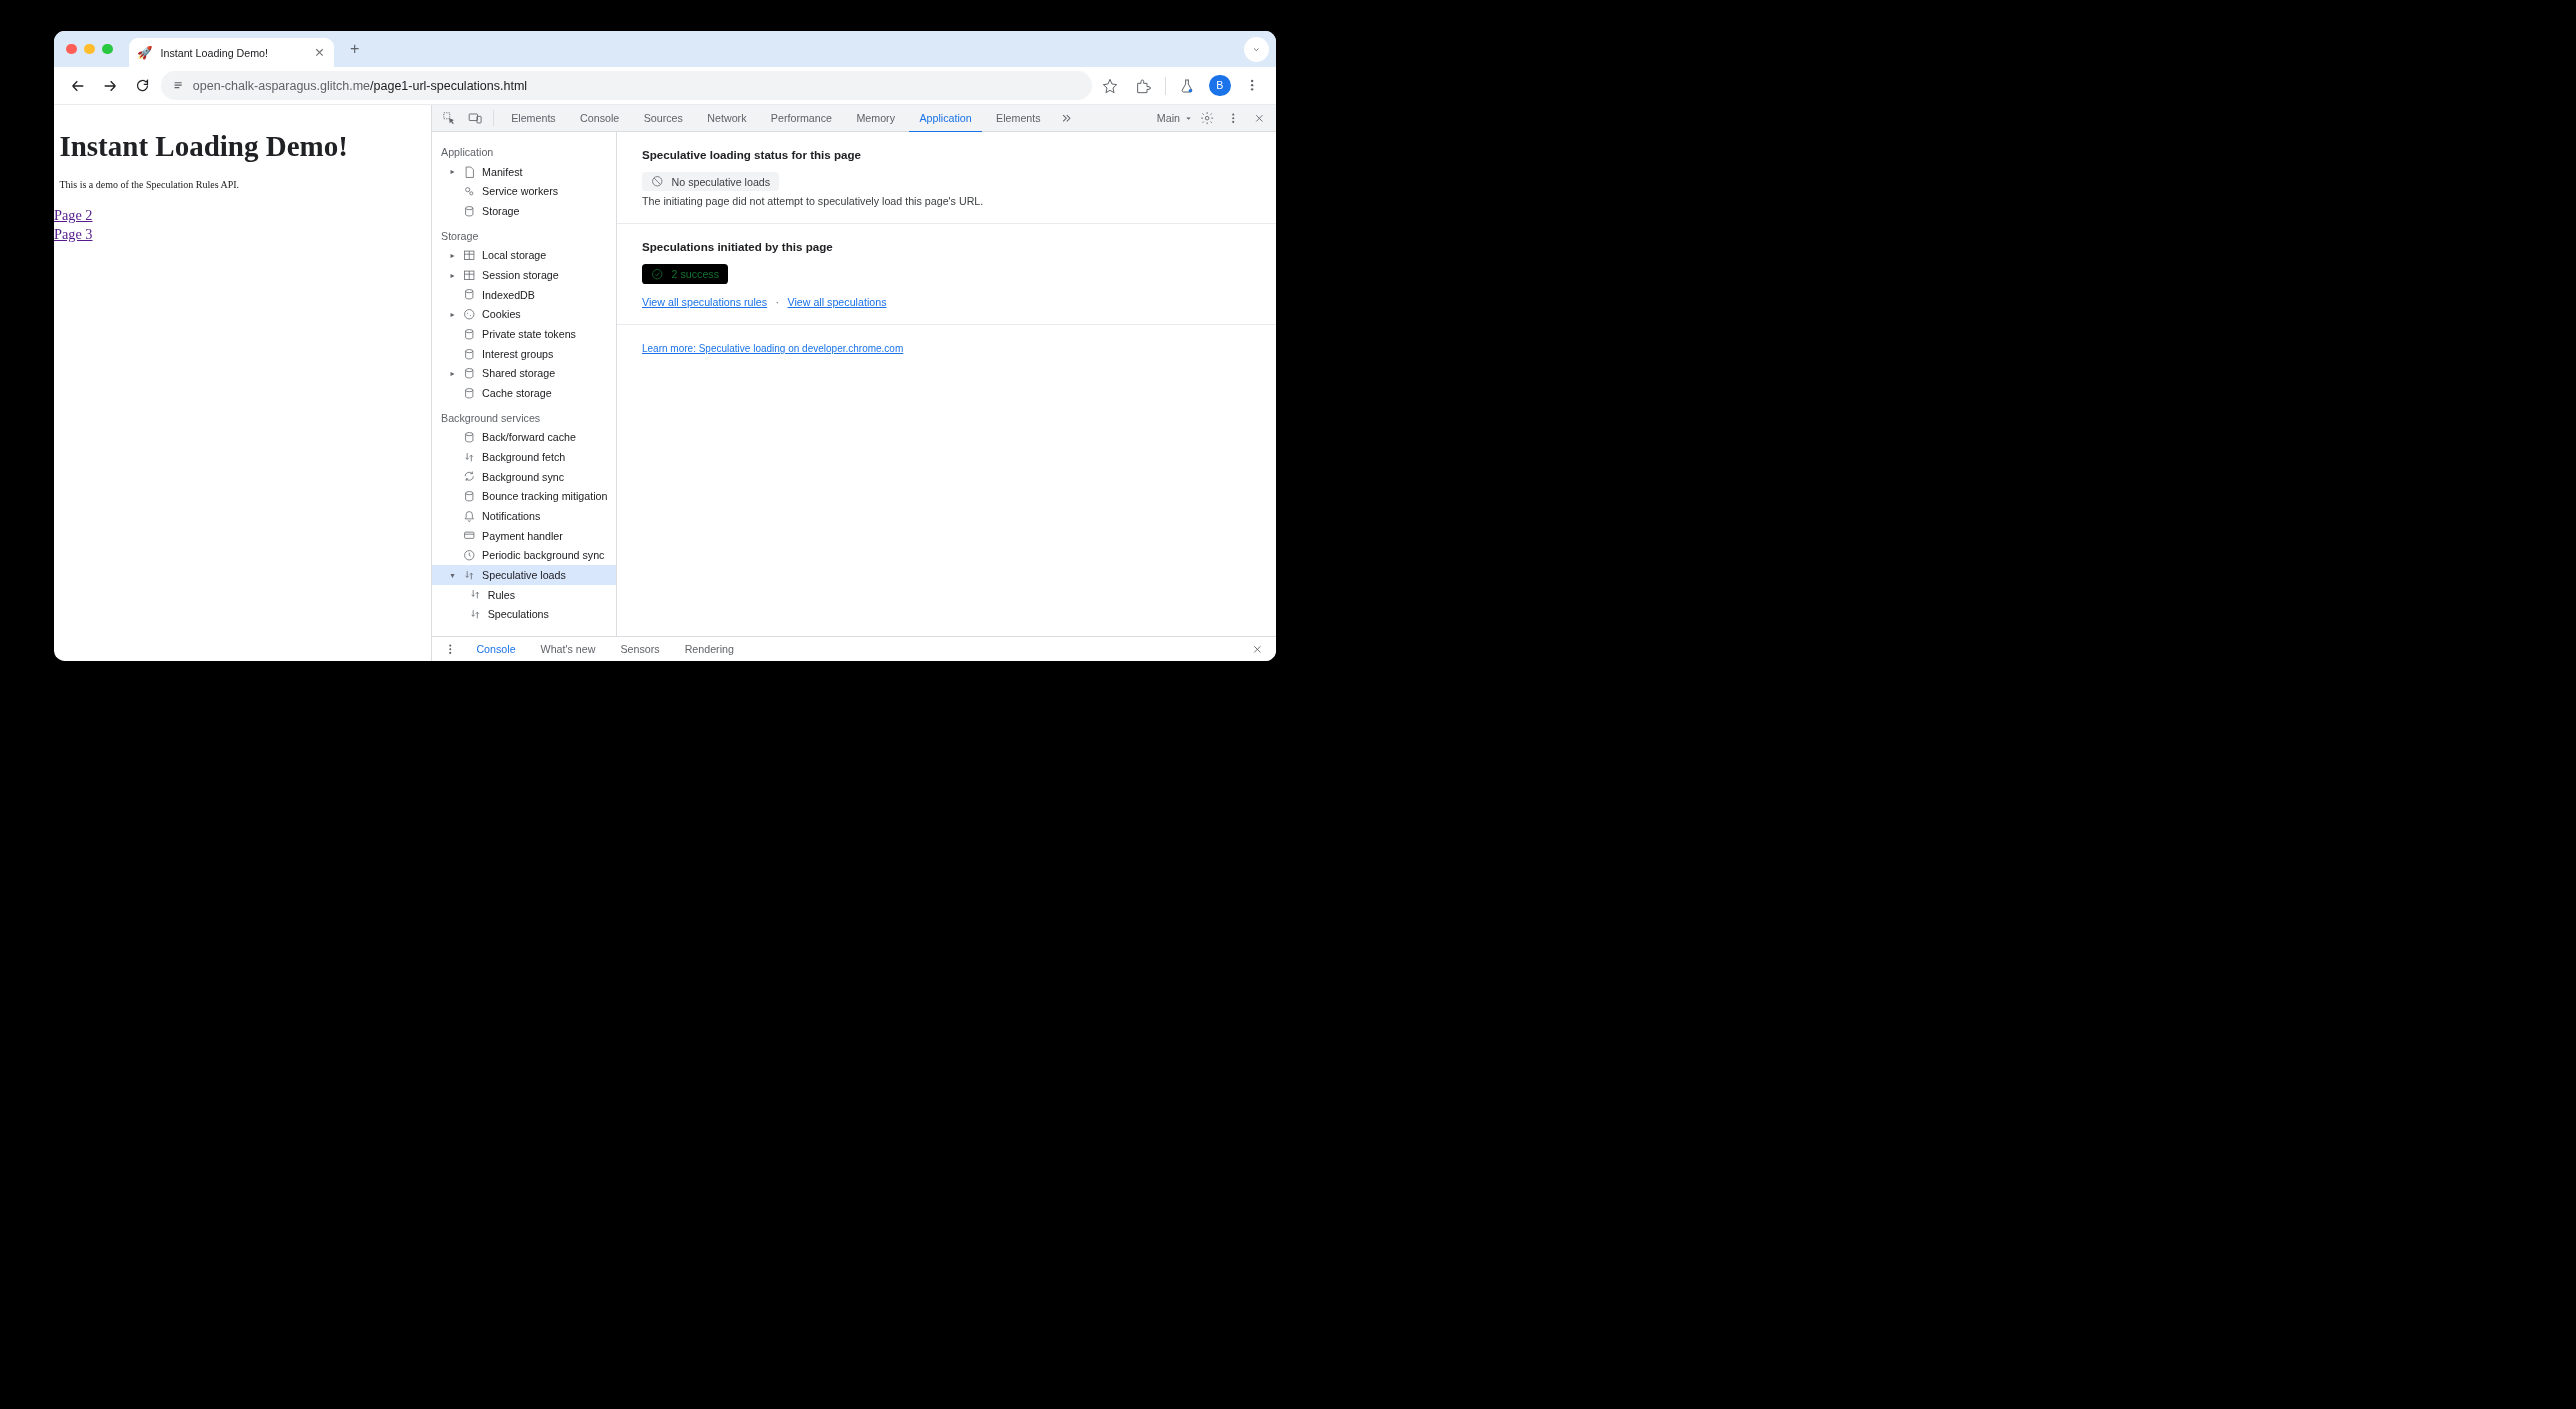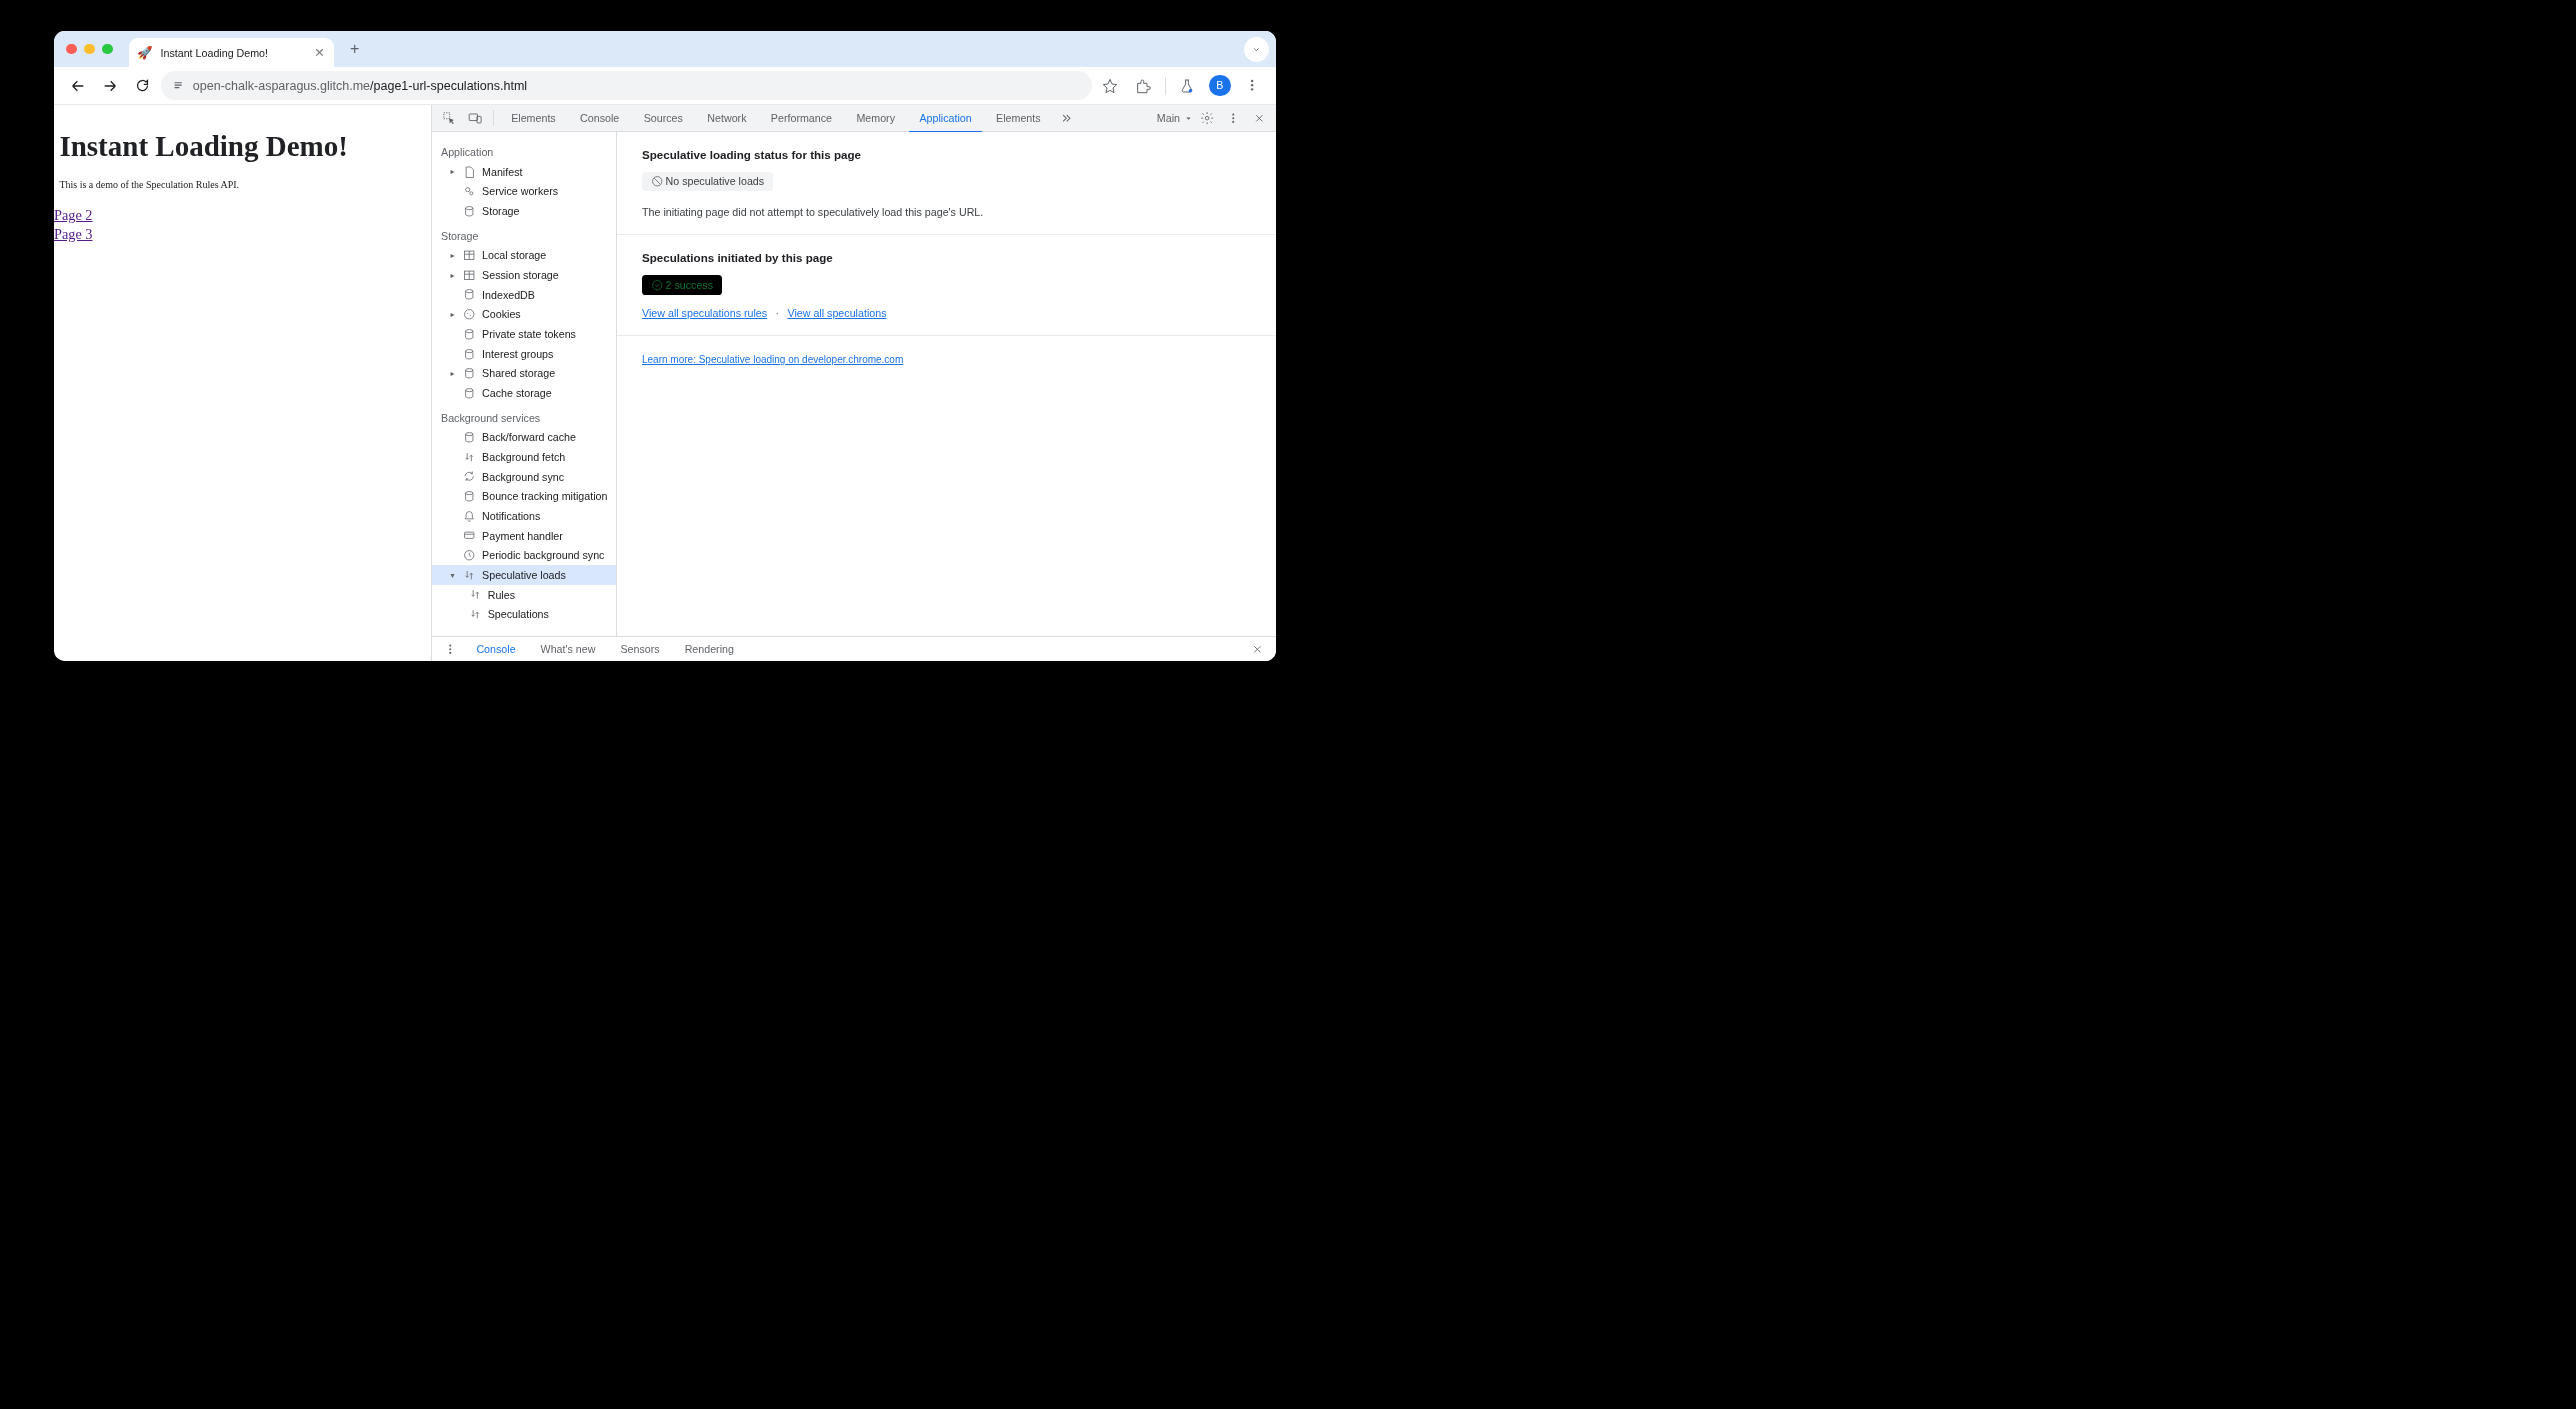--- a/index.html
+++ b/index.html
@@ -99,24 +99,24 @@
     cursor:pointer;white-space:nowrap;color:#202124;
   }
   .sb-item .arrow{width:9px;display:inline-flex;justify-content:center;color:#5f6368;font-size:8px;}
   .sb-item .ico{width:14.3px;height:14.3px;display:inline-flex;align-items:center;justify-content:center;color:#5f6368;}
   .sb-item.indent{padding-left:36px;}
   .sb-item.selected{background:#d9e7fd;}
   
   .mainpanel{flex:1;overflow-y:auto;}
   .section{padding:16px 25px;border-bottom:0.9px solid #e8eaed;}
   .section h3{font-size:11.6px;font-weight:700;margin-bottom:10.7px;}
-  .badge{display:inline-flex;align-items:flex-start;gap:2px;padding:3.6px 9px;border-radius:3.6px;font-size:10.7px;}
+  .badge{display:inline-flex;align-items:flex-end;gap:8px;padding:3.6px 9px;border-radius:3.6px;font-size:10.7px;}
   .badge.gray{background:#f1f3f4;color:#3c4043;}
   .badge.green{background:#000000;color:#137333;}
-  .note{font-size:10.7px;color:#3c4043;margin-top:15px;}
+  .note{font-size:10.7px;color:#3c4043;margin-top:4px;}
   .linkrow{margin-top:12.5px;font-size:10.7px;}
   .linkrow a{color:#1a73e8;text-decoration:underline;}
   .linkrow .dot{color:#5f6368;margin:0 5.4px;}
   .learnmore{padding:16px 25px;}
   .learnmore a{color:#1a73e8;font-size:10px;text-decoration:underline;}
   
   .drawer{
     height:25px;border-top:0.9px solid #dadce0;display:flex;align-items:center;
     padding:0 7.1px;gap:3.6px;font-size:10.7px;color:#5f6368;background:#fff;
   }

